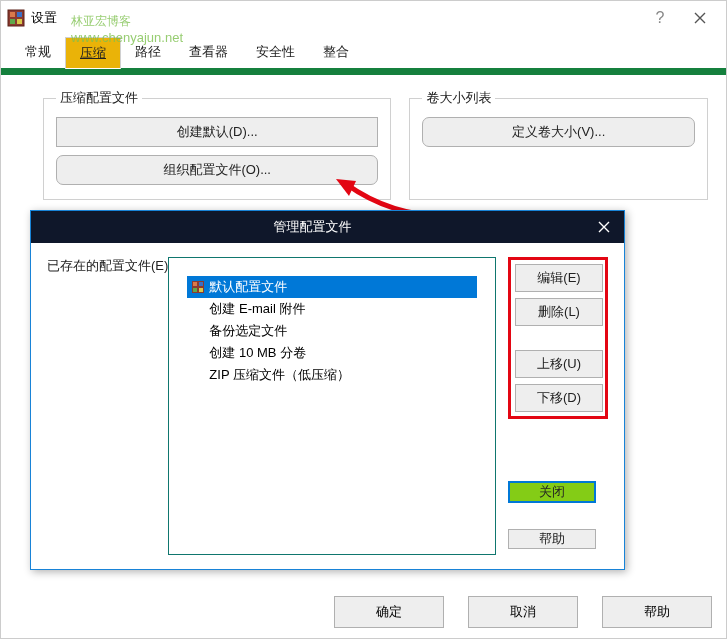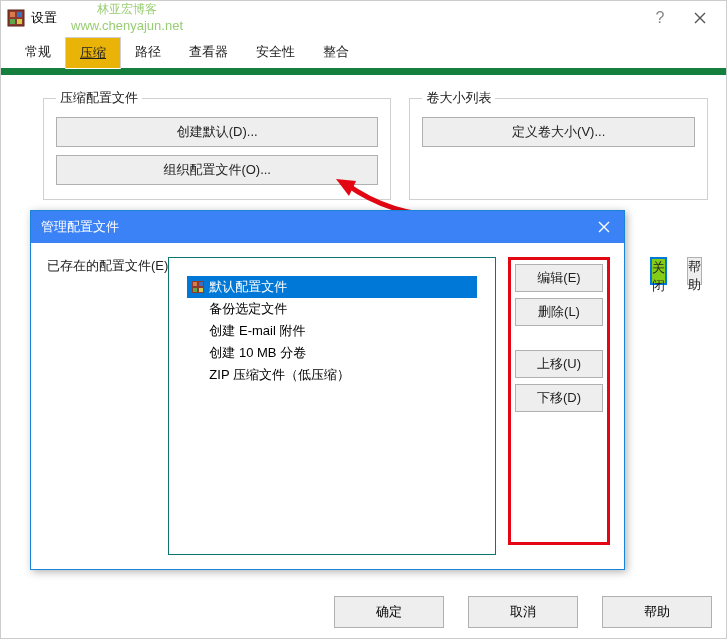--- a/index.html
+++ b/index.html
@@ -6,54 +6,54 @@
     body { background: #fff; width: 727px; height: 639px; position: relative; overflow: hidden; }
     
     .main-window { position: absolute; inset: 0; background: #fff; border: 1px solid #ccc; }
     .titlebar { height: 34px; display: flex; align-items: center; padding: 0 6px; }
     .title-icon { width: 18px; height: 18px; margin-right: 6px; }
     .title-text { flex: 1; color: #000; }
     .win-btn { width: 40px; height: 28px; display: flex; align-items: center; justify-content: center; color: #888; cursor: pointer; }
     .win-btn svg { width: 12px; height: 12px; }
     .win-btn.help { font-size: 16px; }
     
-    .watermark { position: absolute; top: 0; left: 70px; color: #7ec14f; font-size: 13px; opacity: 0.8; z-index: 5; pointer-events: none; text-align: center; }
+    .watermark { position: absolute; top: 12px; left: 70px; color: #7ec14f; font-size: 13px; opacity: 0.8; z-index: 5; pointer-events: none; }
     .watermark .line1 { font-size: 12px; }
     
     .tabs { display: flex; padding-left: 10px; border-bottom: 7px solid #15803d; margin-top: 2px; }
     .tab { padding: 6px 14px; cursor: pointer; color: #222; }
     .tab.active { border: 1px solid #d0d0d0; border-bottom: 1px solid #fff; margin-bottom: -1px; background: #eab308; text-decoration: underline; }
     
     .content { padding: 14px 18px; }
     .row { display: flex; gap: 18px; padding-left: 24px; }
     fieldset { border: 1px solid #d0d0d0; padding: 10px 12px 14px; }
     legend { padding: 0 4px; color: #222; }
     .fs-compress { width: 350px; }
     .fs-volume { width: 300px; }
     .group-btn { display: block; width: 100%; height: 30px; background: #eee; border: 1px solid #b0b0b0; cursor: pointer; color: #222; margin-bottom: 8px; }
-    .group-btn:last-child { margin-bottom: 0; }
+    .group-btn:last-child { margin-bottom: 0; border-radius: 7px; }
     
     .arrow { position: absolute; top: 175px; left: 330px; z-index: 10; pointer-events: none; }
     
     .dialog { position: absolute; top: 210px; left: 30px; width: 595px; height: 360px; background: #fff; border: 1px solid #1883d7; box-shadow: 2px 2px 8px rgba(0,0,0,0.3); z-index: 20; }
-    .dialog-titlebar { height: 32px; background: #3b82f6; color: #fff; display: flex; align-items: center; padding-left: 10px; }
+    .dialog-titlebar { height: 32px; background: #0f172a; color: #fff; display: flex; align-items: center; padding-left: 10px; text-align: center; }
     .dialog-title { flex: 1; }
     .dialog-close { width: 40px; height: 32px; display: flex; align-items: center; justify-content: center; cursor: pointer; color: #fff; }
     .dialog-close svg { width: 12px; height: 12px; }
     .dialog-body { padding: 14px 16px; display: flex; gap: 12px; height: calc(100% - 32px); }
     
     .list-panel { flex: 1; display: flex; flex-direction: row; }
     .list-label { margin-bottom: 4px; color: #222; }
     .listbox { border: 1px solid #0f766e; flex: 1; background: #fff; overflow-y: auto; padding: 18px; }
     .list-item { padding: 2px 4px; display: flex; align-items: center; gap: 4px; cursor: pointer; }
     .list-item.selected { background: #0078d7; color: #fff; }
     .li-icon { width: 14px; height: 14px; flex-shrink: 0; }
     .li-indent { padding-left: 22px; }
     
-    .btn-panel { width: 100px; display: flex; flex-direction: row; gap: 20px; }
+    .btn-panel { width: 100px; display: flex; flex-direction: column; gap: 20px; }
     .btn-group-highlight { border: 3px solid #e30613; padding: 4px 4px; margin-bottom: 10px; }
     .dlg-btn { display: block; width: 88px; height: 28px; background: #eee; border: 1px solid #b0b0b0; cursor: pointer; color: #222; margin-bottom: 6px; }
     .btn-group-highlight .dlg-btn { margin-bottom: 6px; }
     .gap { height: 18px; }
     .dlg-btn.close-btn { border: 2px solid #0078d7; background: #84cc16; }
     
     .footer-row { position: absolute; right: 14px; bottom: 10px; display: flex; gap: 24px; }
     .footer-btn { width: 110px; height: 32px; background: #eee; border: 1px solid #b0b0b0; cursor: pointer; }
   </style>
 </head>
@@ -134,24 +134,24 @@
           <svg class="li-icon" viewBox="0 0 14 14">
             <rect x="1" y="1" width="12" height="12" fill="#8b3a2f"></rect>
             <rect x="2" y="2" width="4" height="4" fill="#d97a4a"></rect>
               <rect x="8" y="2" width="4" height="4" fill="#3a6fc4"></rect>
             <rect x="2" y="8" width="4" height="4" fill="#5fa84a"></rect>
               <rect x="8" y="8" width="4" height="4" fill="#d9c84a"></rect>
           </svg>
           <span>默认配置文件</span>
         </div>
         <div class="list-item li-indent">
-            <span>备份选定文件</span>
+            <span>创建 E-mail 附件</span>
           </div>
         <div class="list-item li-indent">
-            <span>创建 E-mail 附件</span>
+            <span>备份选定文件</span>
           </div>
         <div class="list-item li-indent">
             <span>创建 10 MB 分卷</span>
           </div>
         <div class="list-item li-indent">
             <span>ZIP 压缩文件（低压缩）</span>
           </div>
       </div>
     </div>
     <div class="btn-panel">

